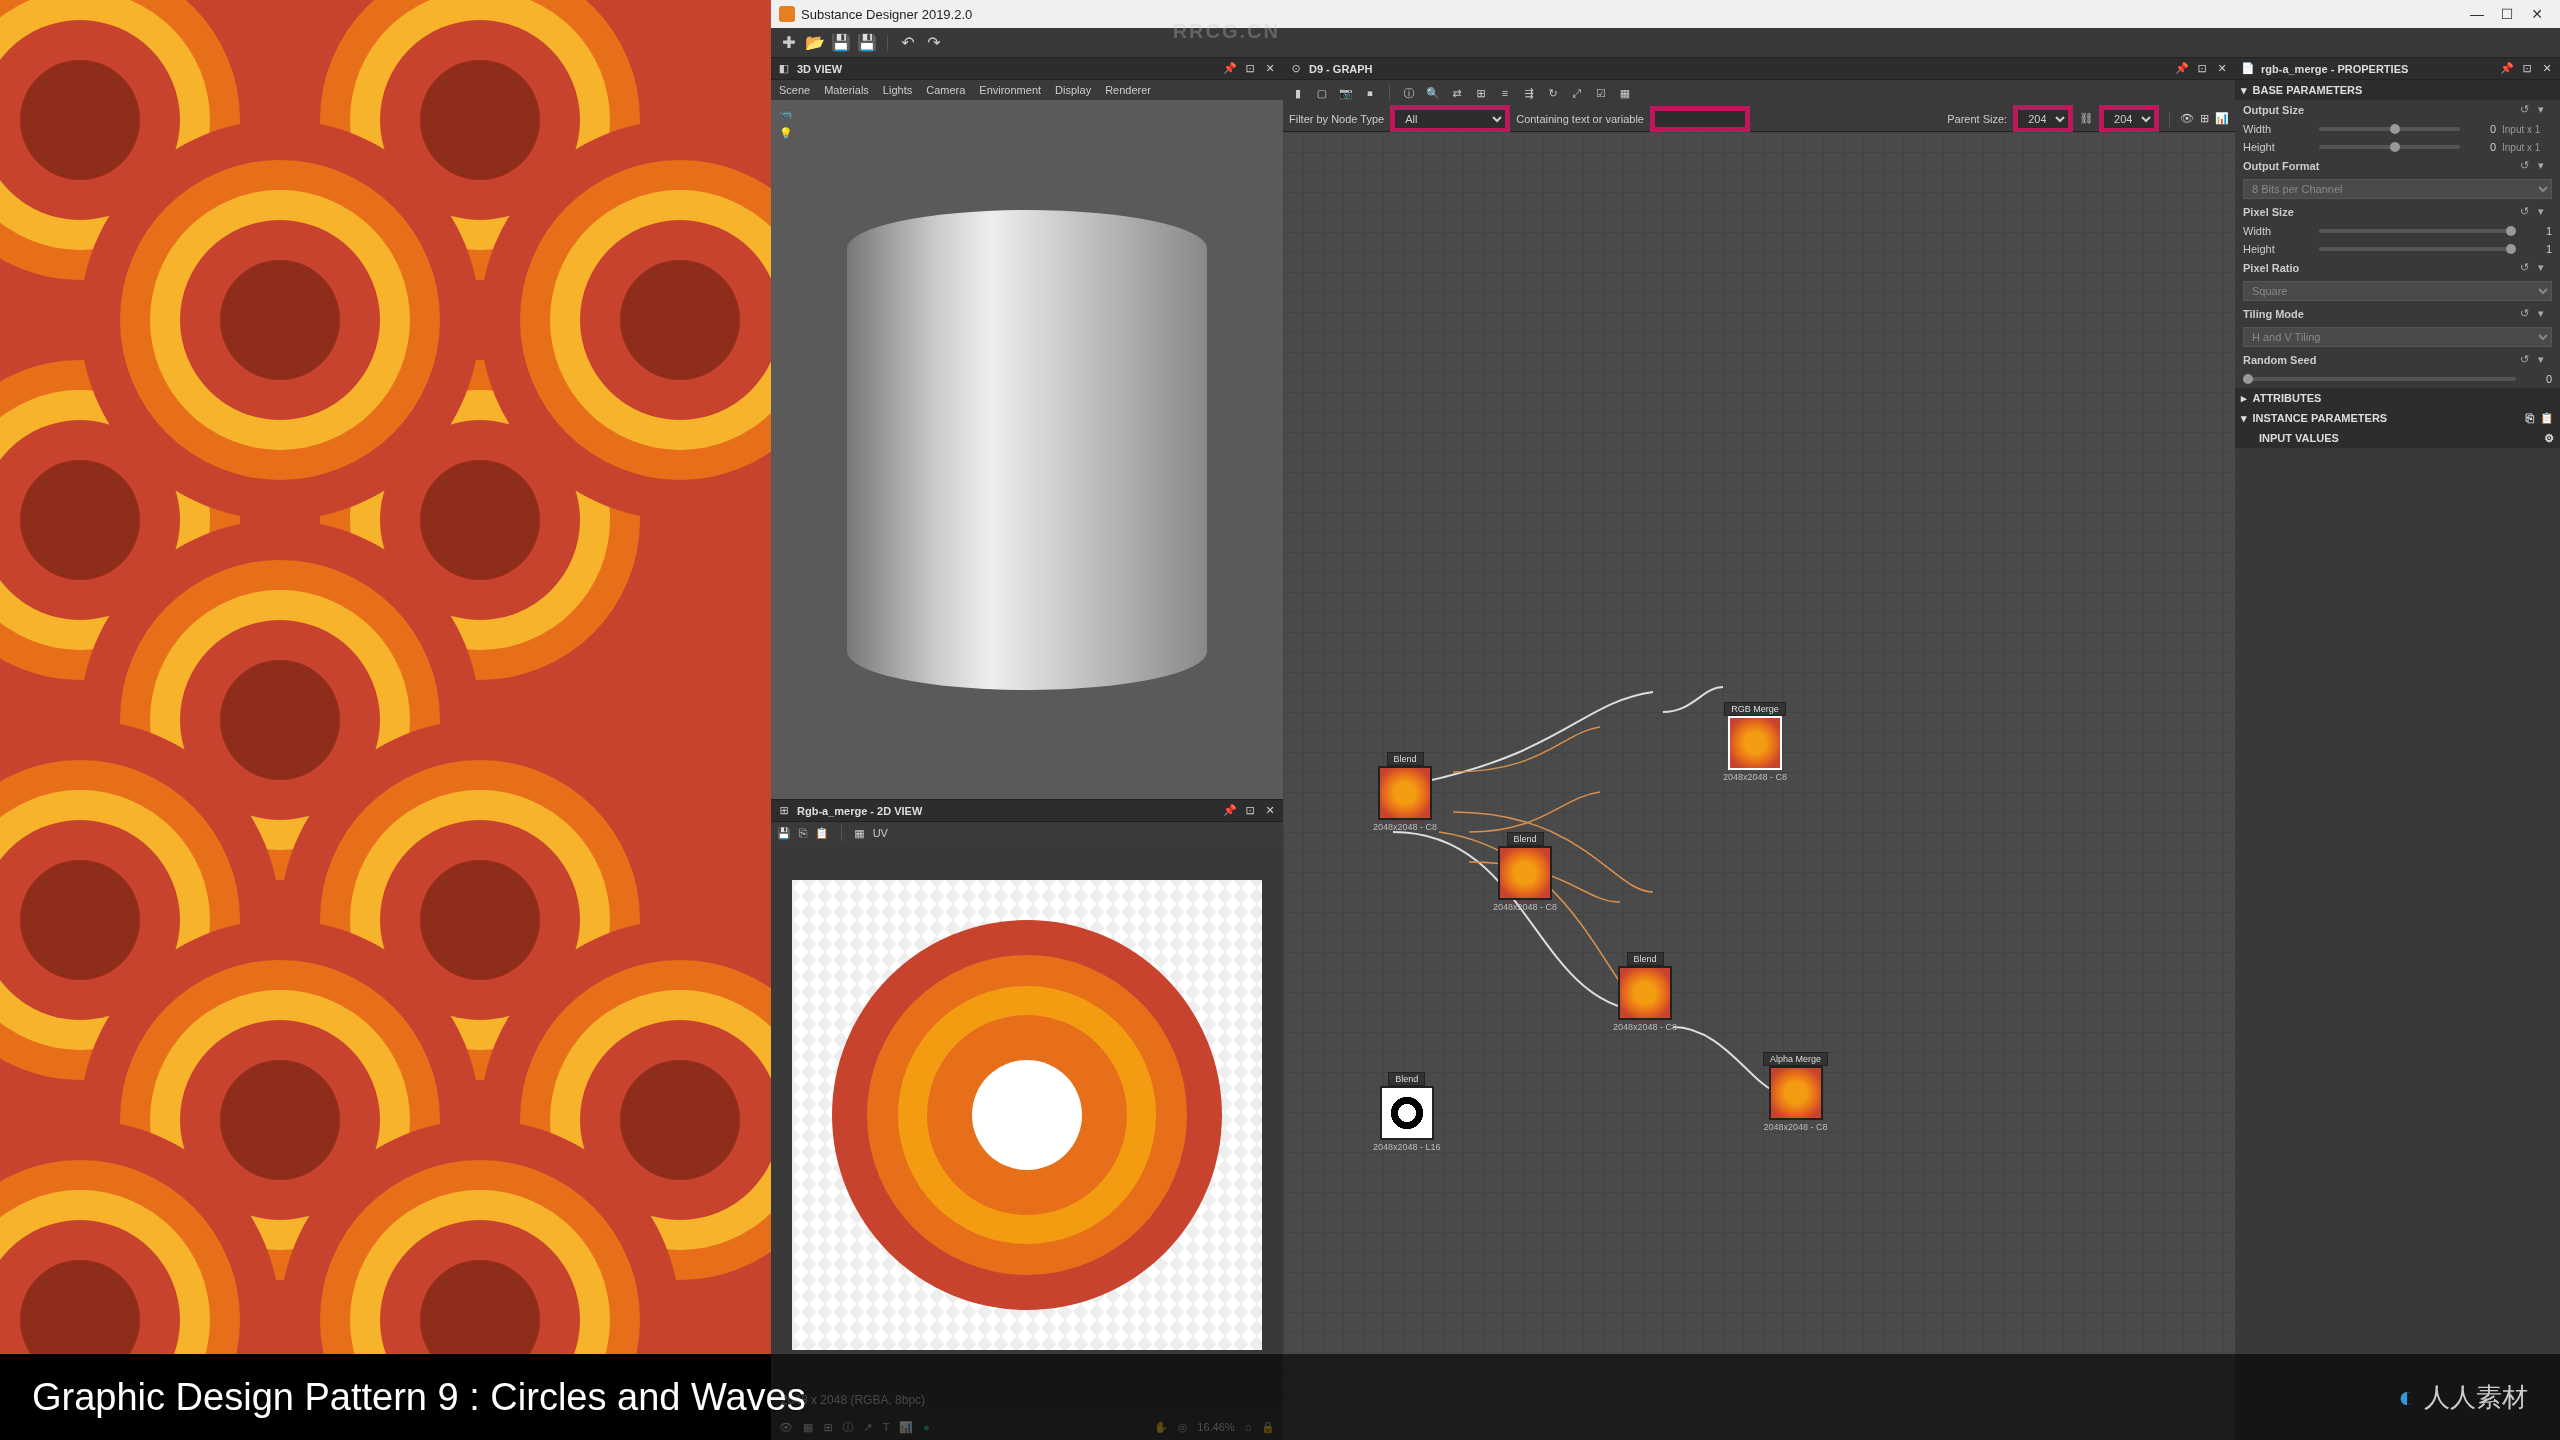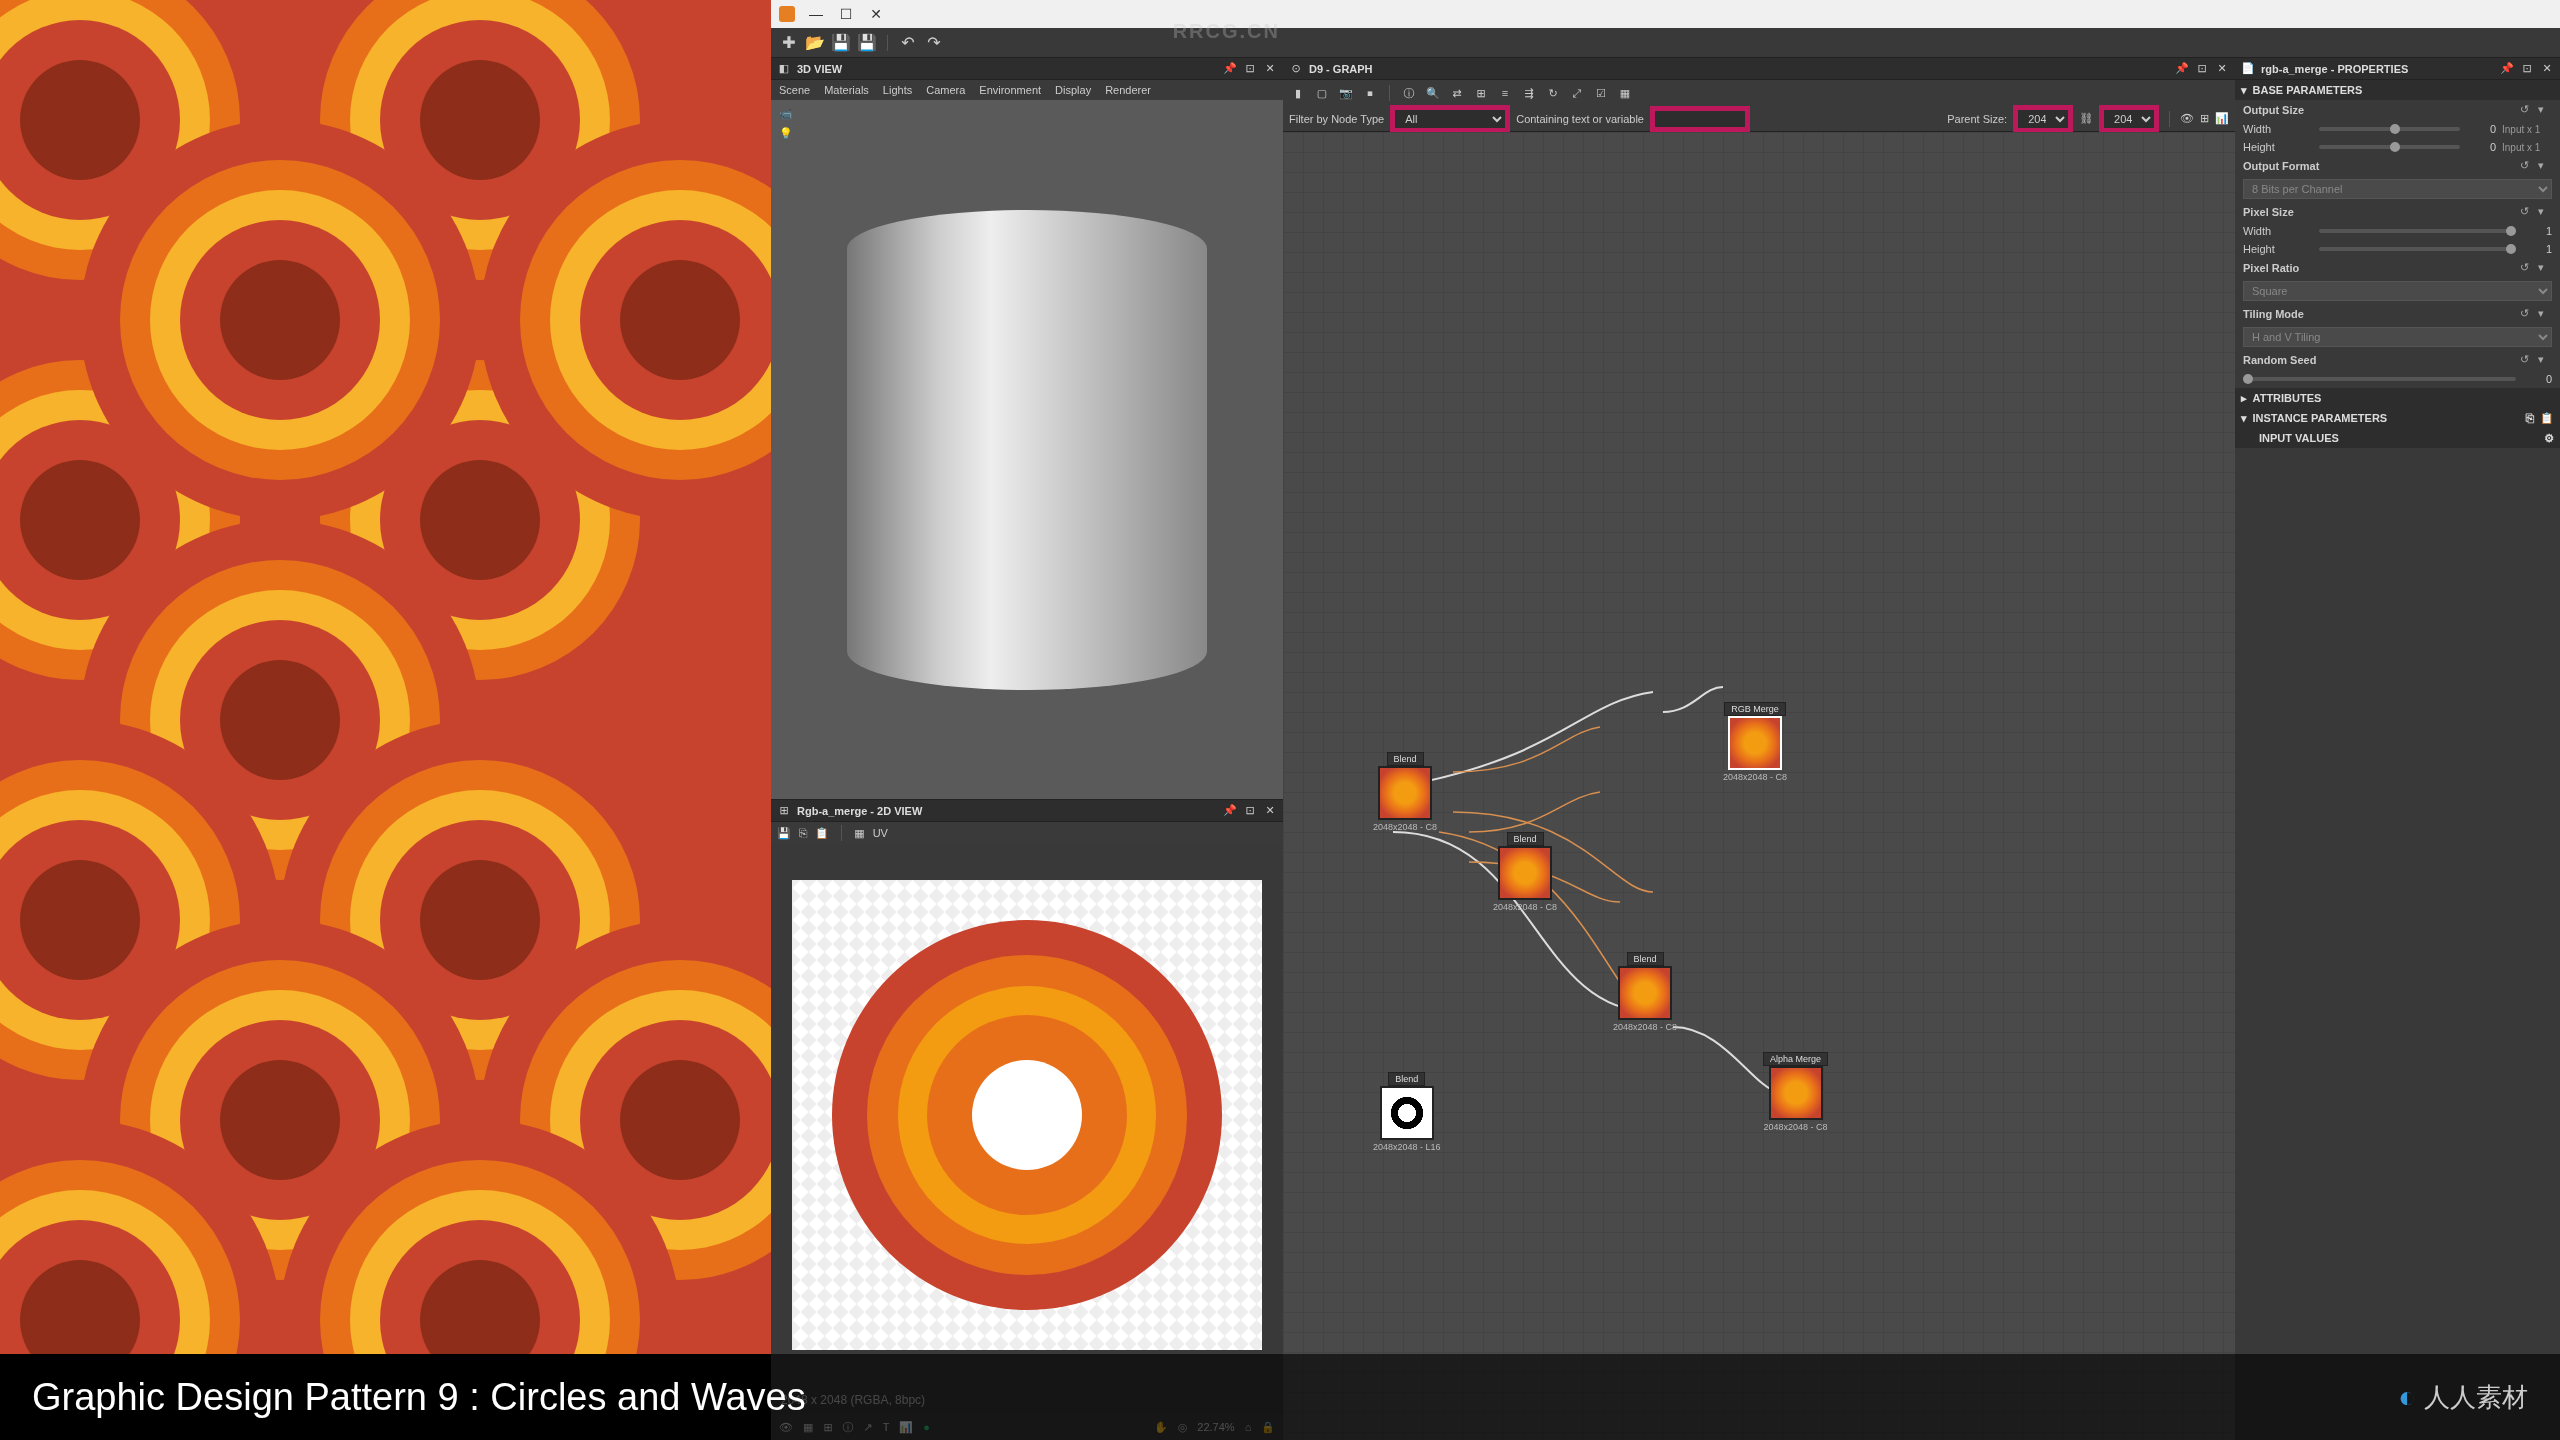--- a/index.html
+++ b/index.html
@@ -184,20 +184,21 @@
         <div class="pt2"></div>
         <div class="pt3"></div>
         <div class="pt4"></div>
         <div class="pt5"></div>
       </div>
   </div>
 
   <div class="app-area">
     <div class="title-bar">
       <div class="app-icon"></div>
+      <div class="app-title">Substance Designer 2019.2.0</div>
       <div class="win-btn">—</div>
       <div class="win-btn">☐</div>
       <div class="win-btn">✕</div>
     </div>
 
 
     <div class="toolbar-row">
       <div class="tool-icon">✚</div>
       <div class="tool-icon">📂</div>
       <div class="tool-icon">💾</div>
@@ -268,21 +269,21 @@
             <span>▦</span>
             <span>⊞</span>
             <span>ⓘ</span>
             <span>↗</span>
             <span>T</span>
             <span>📊</span>
             <span style="color:#2ecc71">●</span>
             <div style="flex:1"></div>
             <span>✋</span>
             <span>◎</span>
-            <span>22.74%</span>
+            <span>16.46%</span>
             <span>⌂</span>
             <span>🔒</span>
           </div>
         </div>
       </div>
 
       <div class="graph-area panel">
         <div class="panel-header">
           <div class="hicon">⊙</div>
           <div class="panel-title">D9 - GRAPH</div>

